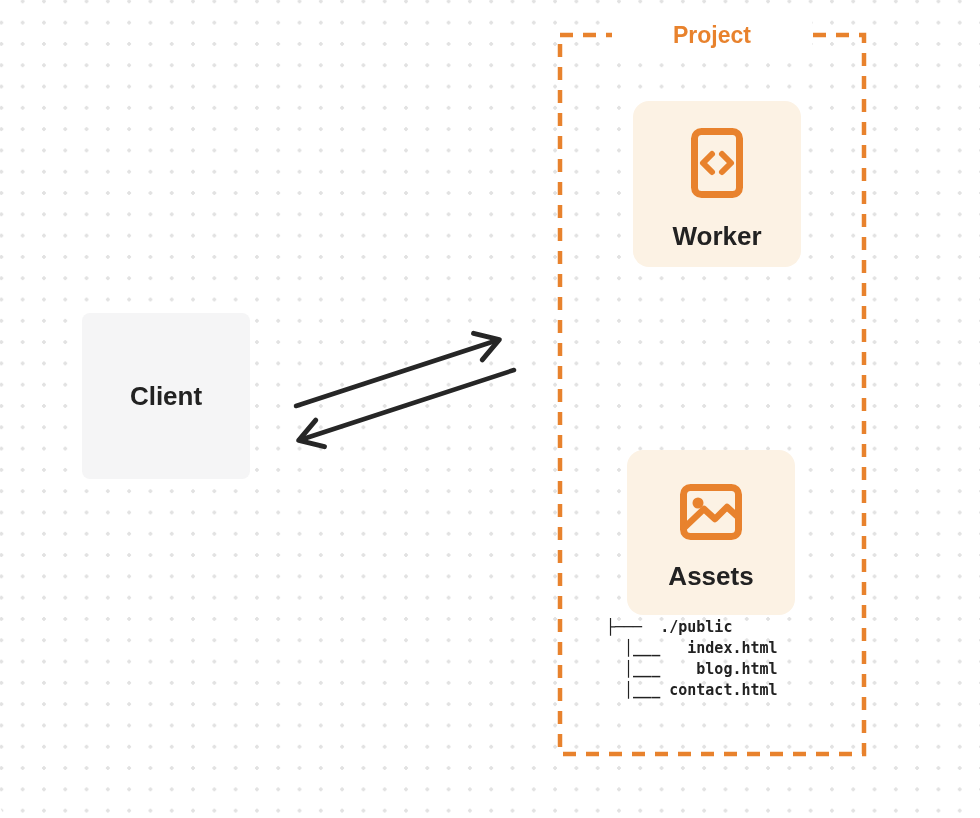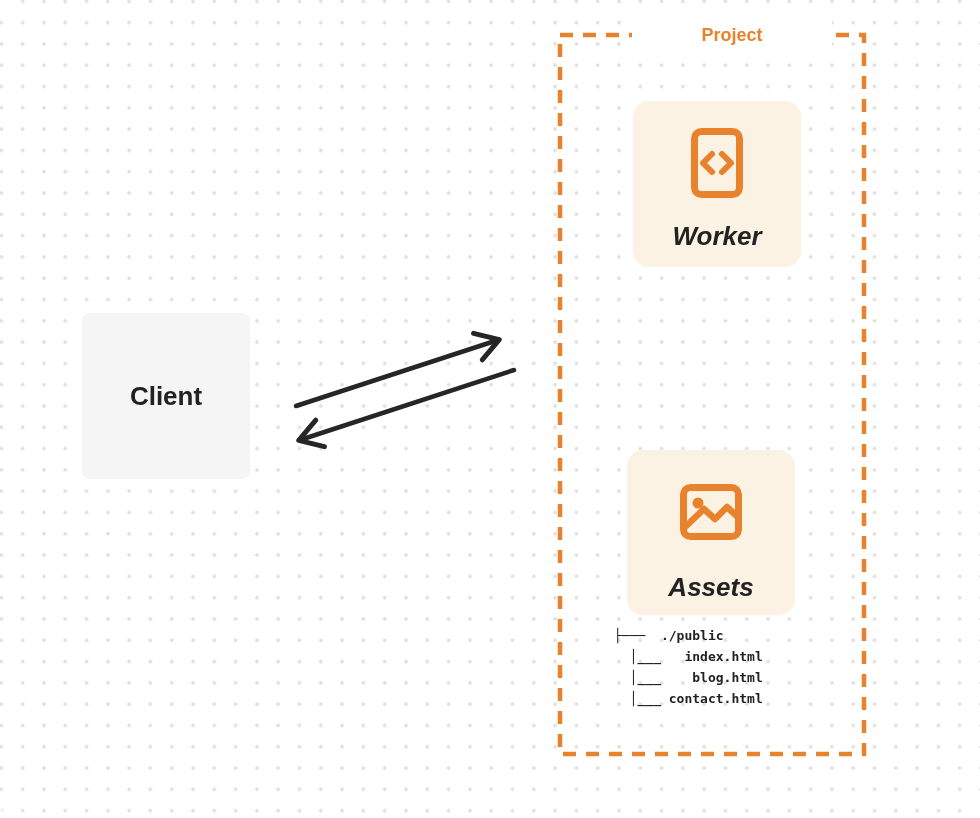--- a/index.html
+++ b/index.html
@@ -40,39 +40,38 @@
     border-radius:16px;
     display:flex;flex-direction:column;align-items:center;
   }
   .worker-box{left:633px;top:101px;width:168px;height:166px;}
   .assets-box{left:627px;top:450px;width:168px;height:165px;}
   .panel .icon-wrap{margin-top:26px;height:72px;display:flex;align-items:center;justify-content:center;}
   .assets-box .icon-wrap{margin-top:34px;height:56px;}
   .panel .panel-label{
     font-weight:700;font-size:26px;color:var(--ink);
     margin-top:22px;
-    font-style:italic;
   }
-  .assets-box .panel-label{margin-top:32px;}
+  .assets-box .panel-label{margin-top:21px;}
   .request-label{
     position:absolute;left:240px;top:290px;width:300px;
     text-align:center;
     font-weight:700;font-size:20px;color:var(--ink);
   }
   .project-label{
-    position:absolute;left:632px;top:20px;width:200px;height:30px;
+    position:absolute;left:612px;top:20px;width:200px;height:30px;
     display:flex;align-items:center;justify-content:center;
-    font-weight:700;font-size:18px;color:var(--orange);
+    font-weight:700;font-size:23px;color:var(--orange);
     background:#ffffff;
   }
   .file-tree{
-    position:absolute;left:606px;top:617px;margin:8px;
+    position:absolute;left:606px;top:617px;margin:0;
     font-family:"DejaVu Sans Mono","Liberation Mono",monospace;
     font-weight:700;
-    font-size:13px;line-height:21px;
+    font-size:15px;line-height:21px;
     color:var(--ink);
     white-space:pre;
   }
 </style>
 </head>
 <body>
 
 <div class="canvas">
 
   <svg class="overlay" viewBox="0 0 980 818" aria-hidden="true">

